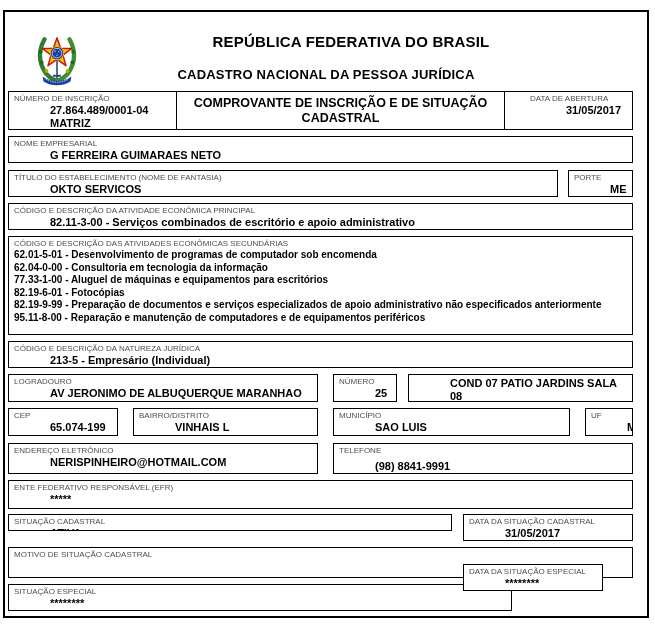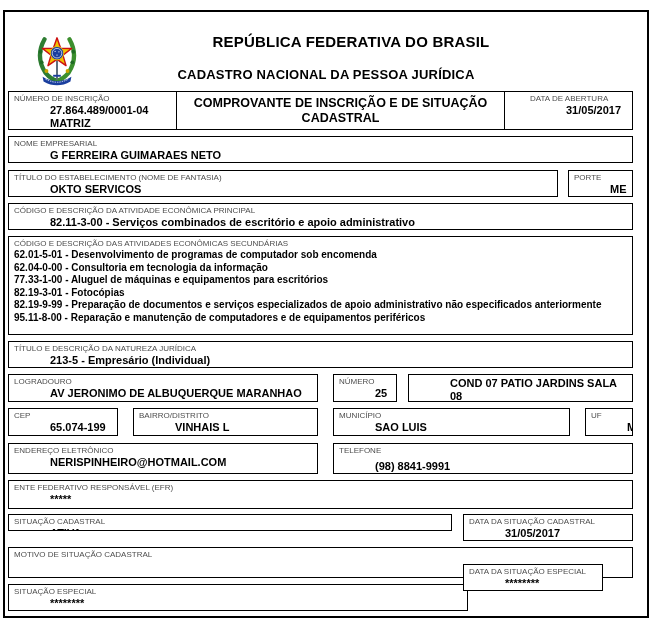--- a/index.html
+++ b/index.html
@@ -109,27 +109,27 @@
 <div class="box" style="left:8px;top:203px;width:625px;height:27px">
   <span class="label">CÓDIGO E DESCRIÇÃO DA ATIVIDADE ECONÔMICA PRINCIPAL</span>
   <div class="value">82.11-3-00 - Serviços combinados de escritório e apoio administrativo</div>
 </div>
 
 <div class="box" style="left:8px;top:236px;width:625px;height:99px">
   <span class="label">CÓDIGO E DESCRIÇÃO DAS ATIVIDADES ECONÔMICAS SECUNDÁRIAS</span>
   <div class="value-sm">62.01-5-01 - Desenvolvimento de programas de computador sob encomenda</div>
   <div class="value-sm">62.04-0-00 - Consultoria em tecnologia da informação</div>
   <div class="value-sm">77.33-1-00 - Aluguel de máquinas e equipamentos para escritórios</div>
-  <div class="value-sm">82.19-3-01 - Fotocópias</div>
+  <div class="value-sm">82.19-6-01 - Fotocópias</div>
   <div class="value-sm">82.19-9-99 - Preparação de documentos e serviços especializados de apoio administrativo não especificados anteriormente</div>
   <div class="value-sm">95.11-8-00 - Reparação e manutenção de computadores e de equipamentos periféricos</div>
 </div>
 
 <div class="box" style="left:8px;top:341px;width:625px;height:27px">
-  <span class="label">TÍTULO E DESCRIÇÃO DA NATUREZA JURÍDICA</span>
+  <span class="label">CÓDIGO E DESCRIÇÃO DA NATUREZA JURÍDICA</span>
   <div class="value">213-5 - Empresário (Individual)</div>
 </div>
 
 <div class="box" style="left:8px;top:374px;width:310px;height:28px">
   <span class="label">LOGRADOURO</span>
   <div class="value">AV JERONIMO DE ALBUQUERQUE MARANHAO</div>
 </div>
 <div class="box" style="left:333px;top:374px;width:64px;height:28px">
   <span class="label">NÚMERO</span>
   <div class="value">25</div>
@@ -176,20 +176,20 @@
 <div class="box" style="left:463px;top:514px;width:170px;height:27px">
   <span class="label">DATA DA SITUAÇÃO CADASTRAL</span>
   <div class="value">31/05/2017</div>
 </div>
 
 <div class="box" style="left:8px;top:547px;width:625px;height:31px">
   <span class="label">MOTIVO DE SITUAÇÃO CADASTRAL</span>
   <div class="value"></div>
 </div>
 
-<div class="box" style="left:8px;top:584px;width:460px;height:27px">
+<div class="box" style="left:8px;top:584px;width:504px;height:27px">
   <span class="label">SITUAÇÃO ESPECIAL</span>
   <div class="value">********</div>
 </div>
 <div class="box" style="left:463px;top:564px;width:140px;height:27px">
   <span class="label">DATA DA SITUAÇÃO ESPECIAL</span>
   <div class="value">********</div>
 </div>
 
 </body></html>

